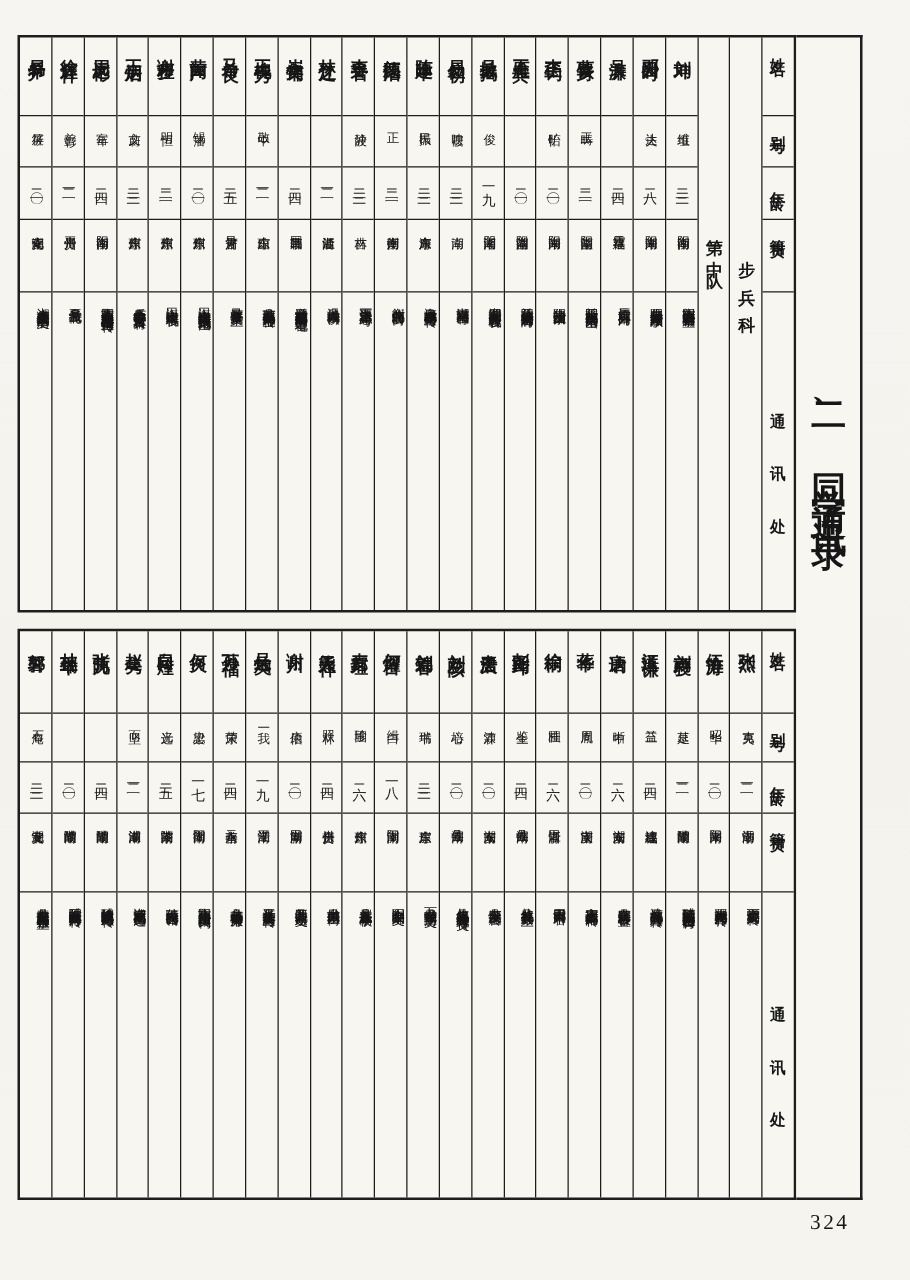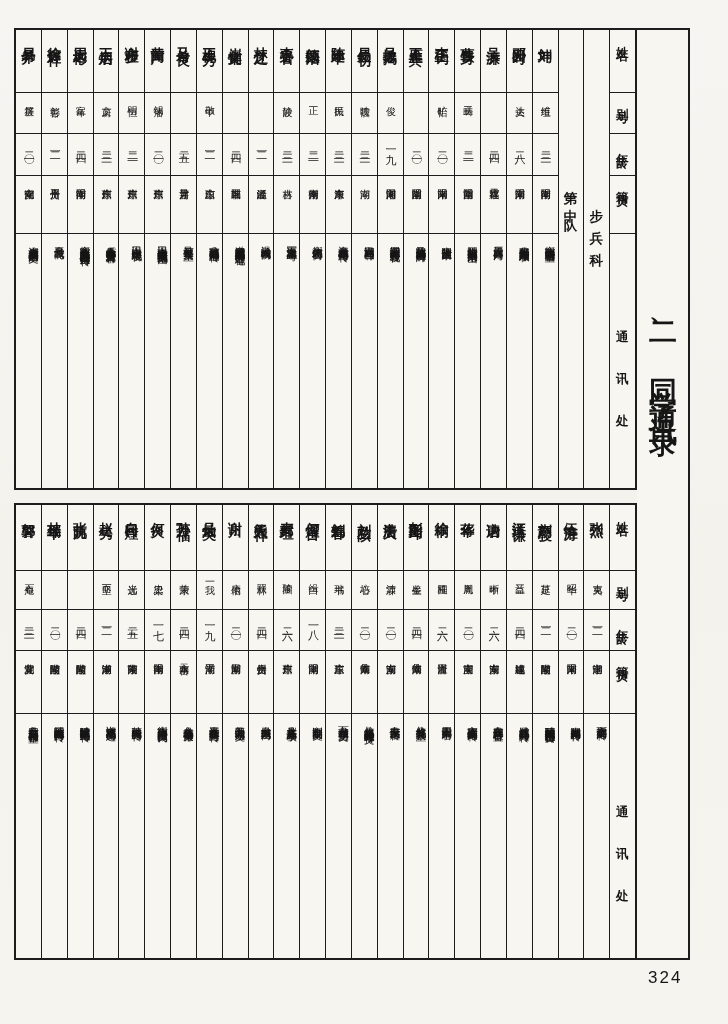--- a/index.html
+++ b/index.html
@@ -98,21 +98,21 @@
     writing-mode:vertical-rl;
     text-orientation:upright;
     font-size:28px;
     font-weight:600;
     letter-spacing:13px;
     white-space:nowrap;
   }
   .page-number{
     position:absolute;
     left:648px;top:968px;
-    font-family:Liberation Sans, sans-serif;
+    font-family:Liberation Serif, serif;
     font-size:17px;
     letter-spacing:2px;
   }
 </style>
 </head>
 <body>
 
 <div class="page">
 
   <div class="tbl t-top">

